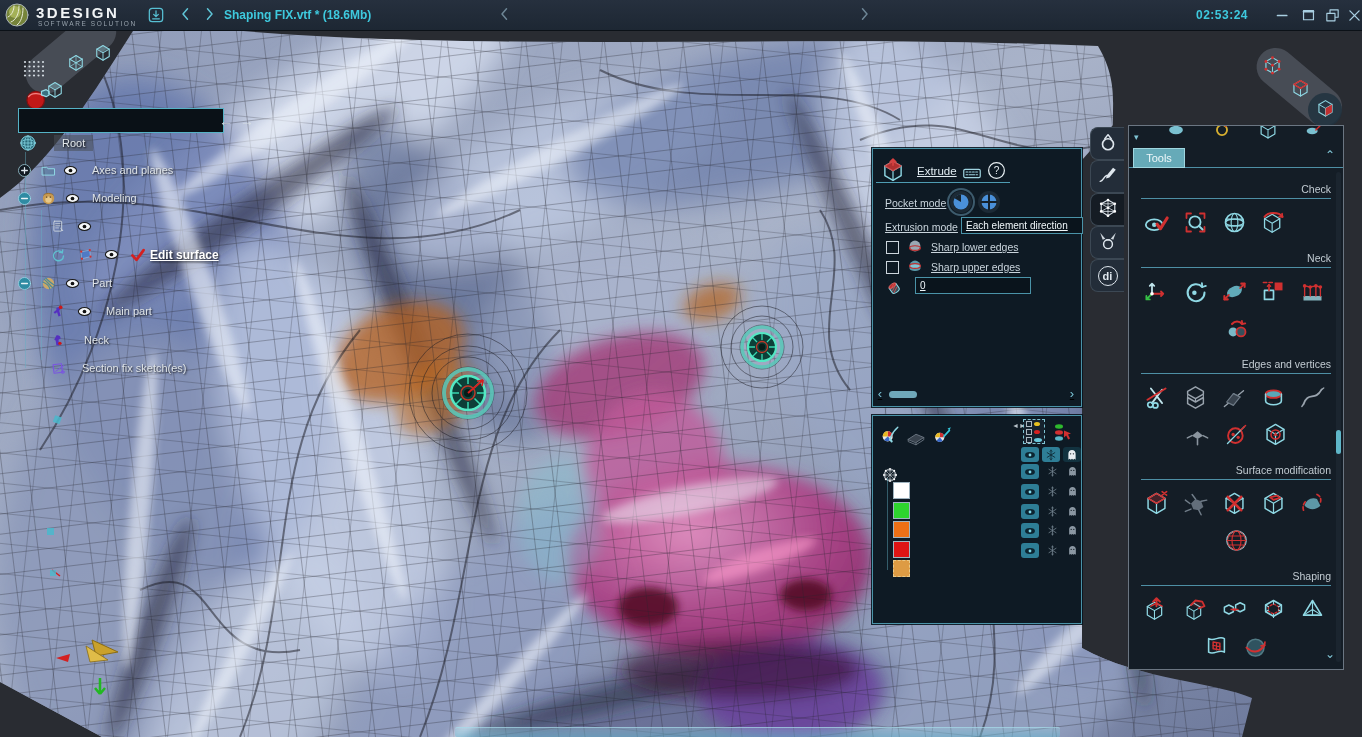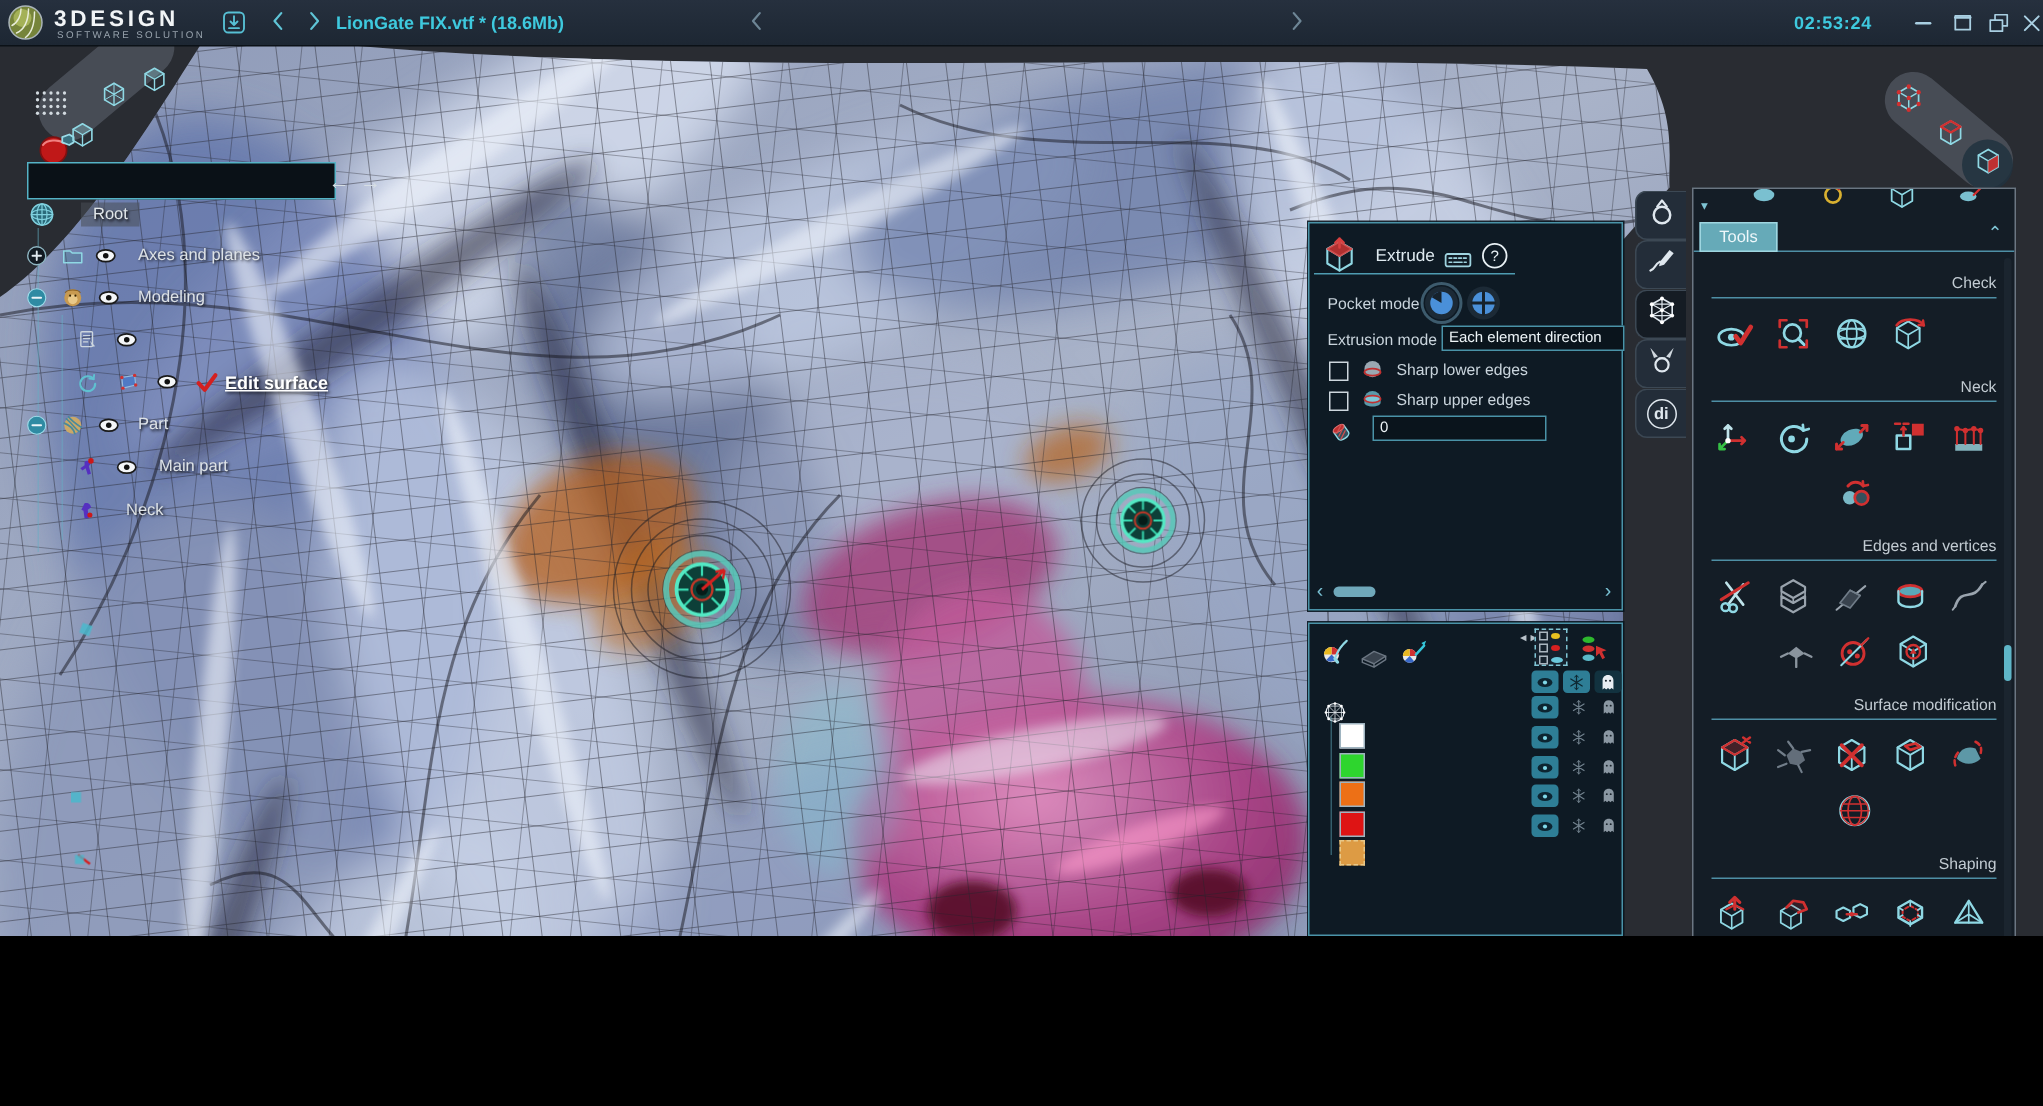--- a/index.html
+++ b/index.html
@@ -1,16 +1,16 @@
 <!DOCTYPE html>
 <html><head>
 <meta charset="utf-8">
 <style>
   html,body{margin:0;padding:0;background:#000;font-family:"Liberation Sans",sans-serif;}
-  #app{position:relative;width:1362px;height:624px;overflow:hidden;background:#fdba74;user-select:none;}
+  #app{position:relative;width:1362px;height:737px;overflow:hidden;background:#404040;user-select:none;}
   
   #titlebar{position:absolute;top:0;left:0;width:100%;height:30px;background:linear-gradient(#26303e,#1d2733);border-bottom:1px solid #0b1117;z-index:40;}
   .tb-abs{position:absolute;display:flex;align-items:center;}
   #logo-circle{left:5px;top:3px;}
   #app-name{left:36px;top:4px;color:#f1f4f6;font-size:15px;font-weight:bold;letter-spacing:2.5px;}
   #app-tagline{left:38px;top:20px;color:#97a2ac;font-size:6.5px;letter-spacing:1.6px;}
   #save-btn{left:146px;top:5px;}
   .nav-chev{color:#5fc4d6;font-size:15px;font-weight:bold;cursor:default;}
   #nav-back{left:177px;top:5px;}
   #nav-fwd{left:200px;top:5px;}
@@ -32,21 +32,21 @@
   #scene-tree{position:absolute;left:0;top:0;width:320px;height:420px;z-index:8;text-align:center;}
   .tree-row{position:absolute;left:0;width:320px;height:20px;}
   .tree-ico{position:absolute;top:0;line-height:0;}
   .tree-label{position:absolute;top:2px;font-size:11px;color:#dde2e6;text-shadow:1px 1px 2px rgba(0,0,0,.85);white-space:nowrap;}
   .tree-label.active{color:#fff;font-weight:bold;text-decoration:underline;font-size:12px;}
   #root-row{position:absolute;left:18px;top:103px;z-index:8;display:flex;align-items:center;}
   #root-label{margin-left:16px;background:rgba(72,78,86,.55);color:#e2e7ea;font-size:11px;padding:2px 8px;text-shadow:1px 1px 2px #000;}
   .tree-line{position:absolute;width:1px;background:rgba(100,175,195,.45);z-index:7;}
   
   #extrude{position:absolute;left:872px;top:148px;width:208px;height:257px;background:#0e1a24;border:1px solid #4a93a8;box-shadow:0 0 0 1px rgba(8,20,30,.9);z-index:20;}
-  .ed-abs{position:absolute;}
+  .ed-abs{position:absolute;text-decoration:underline;}
   #ed-title{color:#dfeaf0;font-size:11.5px;}
   #ed-underline{left:3px;top:33px;width:134px;height:0;border-bottom:1px solid #4e9cb2;}
   .ed-label{color:#c9d4dc;font-size:10.5px;white-space:nowrap;}
   .pocket-btn{width:24px;height:24px;border-radius:50%;line-height:0;cursor:default;}
   .pocket-btn.sel{box-shadow:0 0 0 2px rgba(120,170,200,.45);border-radius:50%;}
   .ed-field{background:#0a141c;border:1px solid #4a93a8;color:#eef5f8;font-size:10px;display:flex;align-items:center;padding:0 4px;overflow:hidden;white-space:nowrap;}
   .chk{width:11px;height:11px;border:1px solid #cdd6dd;background:transparent;display:inline-block;}
   #ed-scroll{left:0;top:236px;width:206px;height:18px;display:flex;align-items:center;}
   .scr-arrow{color:#79c2d4;font-size:13px;line-height:12px;width:14px;text-align:center;cursor:default;}
   #ed-thumb{width:28px;height:7px;border-radius:4px;background:#6fa8ba;margin-left:2px;cursor:default;}
@@ -109,21 +109,21 @@
     <span class="tb-abs nav-chev" id="nav-back">
         <svg width="18" height="18" viewBox="0 0 24 24" fill="none" stroke-linecap="round" stroke-linejoin="round">
           <path d="M14 5 8 12l6 7" stroke="#5fc4d6" stroke-width="2"></path>
         </svg>
       </span>
     <span class="tb-abs nav-chev" id="nav-fwd">
         <svg width="18" height="18" viewBox="0 0 24 24" fill="none" stroke-linecap="round" stroke-linejoin="round">
           <path d="M10 5l6 7-6 7" stroke="#5fc4d6" stroke-width="2"></path>
         </svg>
       </span>
-    <span class="tb-abs" id="file-name">LionGate FIX.vtf * (18.6Mb)</span>
+    <span class="tb-abs" id="file-name">Shaping FIX.vtf * (18.6Mb)</span>
     <span class="tb-abs nav-chev" id="pane-back">
         <svg width="18" height="18" viewBox="0 0 24 24" fill="none" stroke-linecap="round" stroke-linejoin="round">
           <path d="M14 5 8 12l6 7" stroke="#6d8595" stroke-width="2"></path>
         </svg>
       </span>
     <span class="tb-abs nav-chev" id="pane-fwd">
         <svg width="18" height="18" viewBox="0 0 24 24" fill="none" stroke-linecap="round" stroke-linejoin="round">
           <path d="M10 5l6 7-6 7" stroke="#6d8595" stroke-width="2"></path>
         </svg>
       </span>
@@ -483,20 +483,28 @@
             </svg></span>
           <span class="tree-label" style="left: 106px;">Main part</span>
         </div>
         <div class="tree-row" style="top: 302px;">
           <span class="tree-ico" style="left: 50px;"><svg width="17" height="17" viewBox="0 0 24 24" fill="none" stroke-linecap="round" stroke-linejoin="round">
               <path d="M9 5c3-1 6 1 6 4l-3 2 1 8h-4l-1-7-2-1z" fill="#5530c0"></path>
               <circle cx="14" cy="16" r="2.4" fill="#cc1818"></circle>
             </svg></span>
           <span class="tree-label" style="left: 84px;">Neck</span>
         </div>
+        <div class="tree-row" style="top: 330px;">
+          <span class="tree-ico" style="left: 50px;"><svg width="17" height="17" viewBox="0 0 24 24" fill="none" stroke-linecap="round" stroke-linejoin="round">
+              <rect x="5" y="6" width="12" height="12" stroke="#7a55e0" stroke-width="1.6" transform="rotate(-8 11 12)" fill="none"></rect>
+              <path d="M8 16 19 8" stroke="#7a55e0" stroke-width="1.4"></path>
+              <circle cx="18" cy="17" r="2" stroke="#7a55e0" stroke-width="1.3" fill="none"></circle>
+            </svg></span>
+          <span class="tree-label" style="left: 82px;">Section fix sketch(es)</span>
+        </div>
       </div>
 
     <div id="bottom-strip"></div>
   </div>
 
   <div id="extrude">
     <span class="ed-abs" style="left:7px;top:9px;line-height:0"><svg width="26" height="26" viewBox="0 0 24 24" fill="none" stroke-linecap="round" stroke-linejoin="round">
           <path d="M12 3 19.5 7.4v8.9L12 20.7 4.5 16.3V7.4Z" stroke="#8fd8e4" stroke-width="1.3"></path>
           <path d="M4.5 7.4 12 11.8l7.5-4.4M12 11.8v8.9" stroke="#8fd8e4" stroke-width="1.1"></path>
           <path d="M12 3 19.5 7.4 12 11.8 4.5 7.4Z" fill="#b03030" stroke="#d05050"></path>

